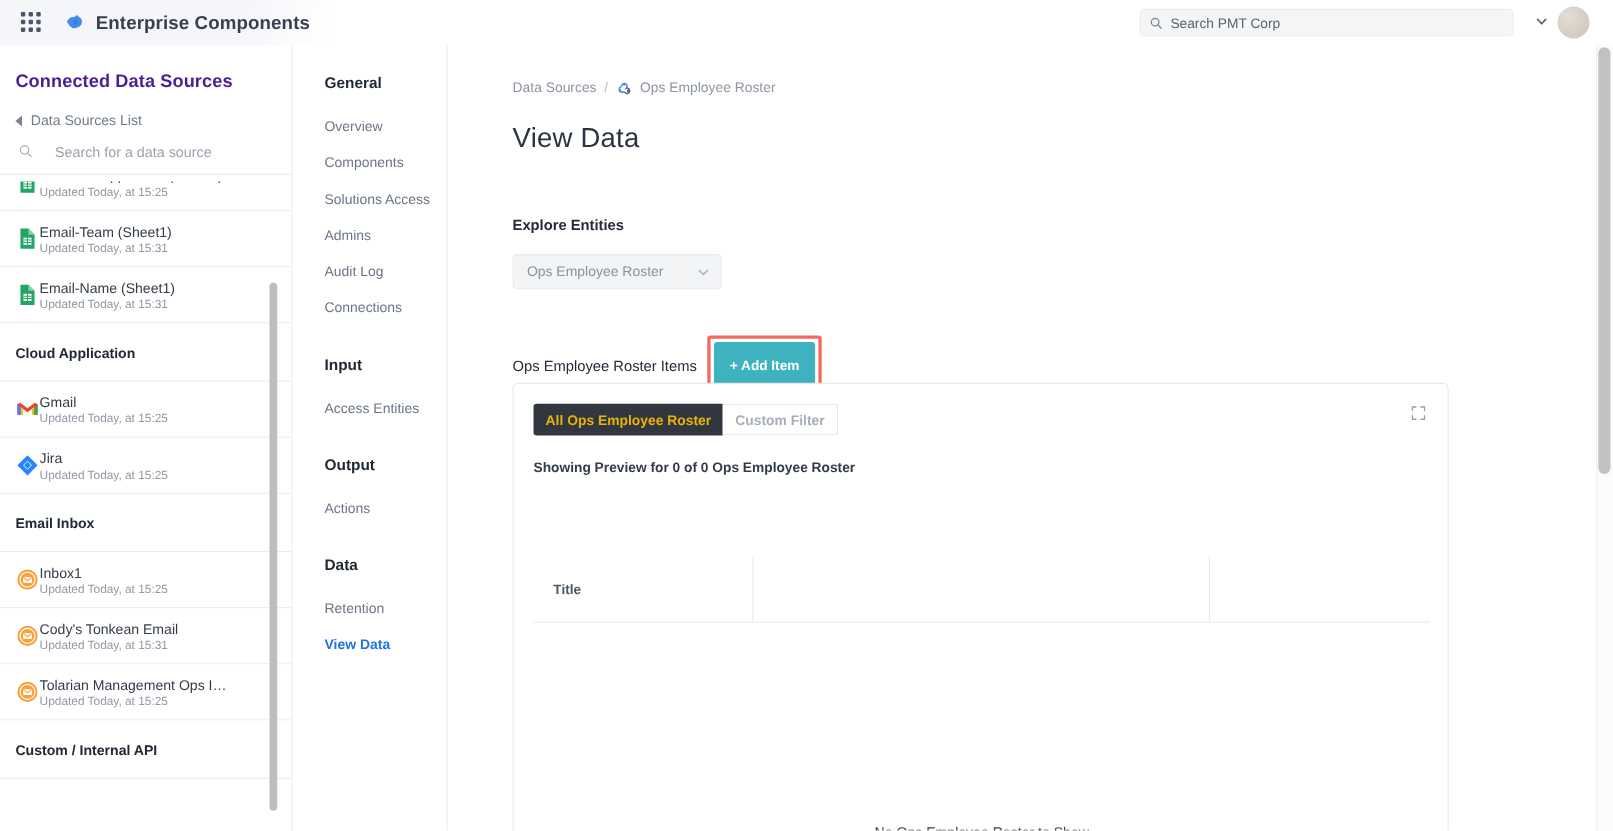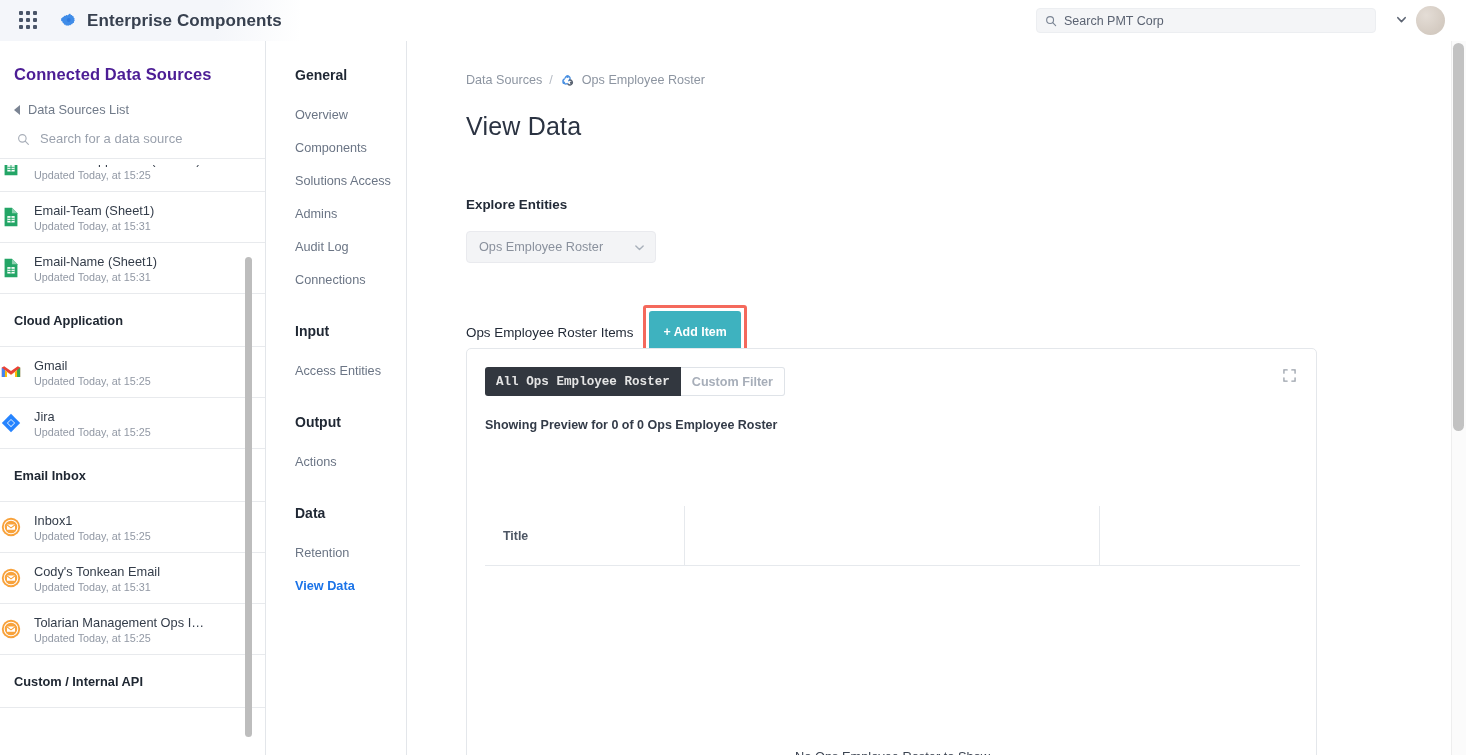--- a/index.html
+++ b/index.html
@@ -75,39 +75,39 @@
     display: flex; align-items: center; gap: 8px;
     padding: 18px 0 0 14px; cursor: pointer;
   }
   .ds-back .caret {
     width: 0; height: 0;
     border-top: 5px solid transparent; border-bottom: 5px solid transparent;
     border-right: 6px solid #7b8493;
   }
   .ds-back span { font-size: 12.8px; color: #707a89; }
   .ds-search {
-    display: flex; align-items: flex-end; gap: 10px;
+    display: flex; align-items: flex-start; gap: 20px;
     padding: 14px 0 12px 17px;
     border-bottom: 1px solid #e8eaed;
   }
   .ds-search .mag { width: 13px; height: 13px; flex: none; }
   .ds-search input {
     border: none; outline: none; background: transparent;
     font-family: "Liberation Sans", sans-serif; font-size: 13px; color: #2b3445;
   }
   .ds-search input::placeholder { color: #9aa1ad; }
 
   .ds-list {
     position: absolute; top: 124px; left: 0; width: 265px; bottom: 0;
     overflow: hidden;
   }
   .ds-scroll { position: relative; top: -24px; }
   .ds-item {
-    display: flex; align-items: center; gap: 12px;
-    height: 51px; 
+    display: flex; align-items: center; 
+    height: 51px; padding-left: 14px;
     border-bottom: 1px solid #e8eaed;
     cursor: pointer; background: #fff;
   }
   .ds-item .ico { width: 22px; height: 22px; flex: none; display: block; }
   .ds-item .txt { display: flex; flex-direction: column; gap: 2px; overflow: hidden; }
   .ds-item .nm {
     font-size: 12.8px; color: #333c49; white-space: nowrap;
     overflow: hidden; text-overflow: ellipsis; max-width: 200px;
   }
   .ds-item .up { font-size: 10.8px; color: #9198a4; }
@@ -192,21 +192,21 @@
     background: #ffffff; border: 1px solid #e4e7eb; border-radius: 5px;
     overflow: hidden;
   }
   .panel-top { display: flex; align-items: flex-start; padding: 18px 0 0 18px; }
   .tabs { display: flex; }
   .tab {
     height: 29px; padding: 0 11px;
     display: flex; align-items: center;
     font-size: 12.6px; font-weight: bold; cursor: pointer;
   }
-  .tab.dark { background: #32373f; color: #e5e5e5; border-radius: 3px 0 0 3px; font-family: Liberation Mono, monospace; }
+  .tab.dark { background: #32373f; color: #eab308; border-radius: 3px 0 0 3px; }
   .tab.light {
     background: #ffffff; color: #a7aeb9;
     border: 1px solid #dfe3e8; border-left: none; border-radius: 0 3px 3px 0;
   }
   .expand-icon {
     position: absolute; right: 20px; top: 20px;
     width: 13px; height: 13px; cursor: pointer;
   }
   .preview-text {
     padding: 22px 0 0 18px;

